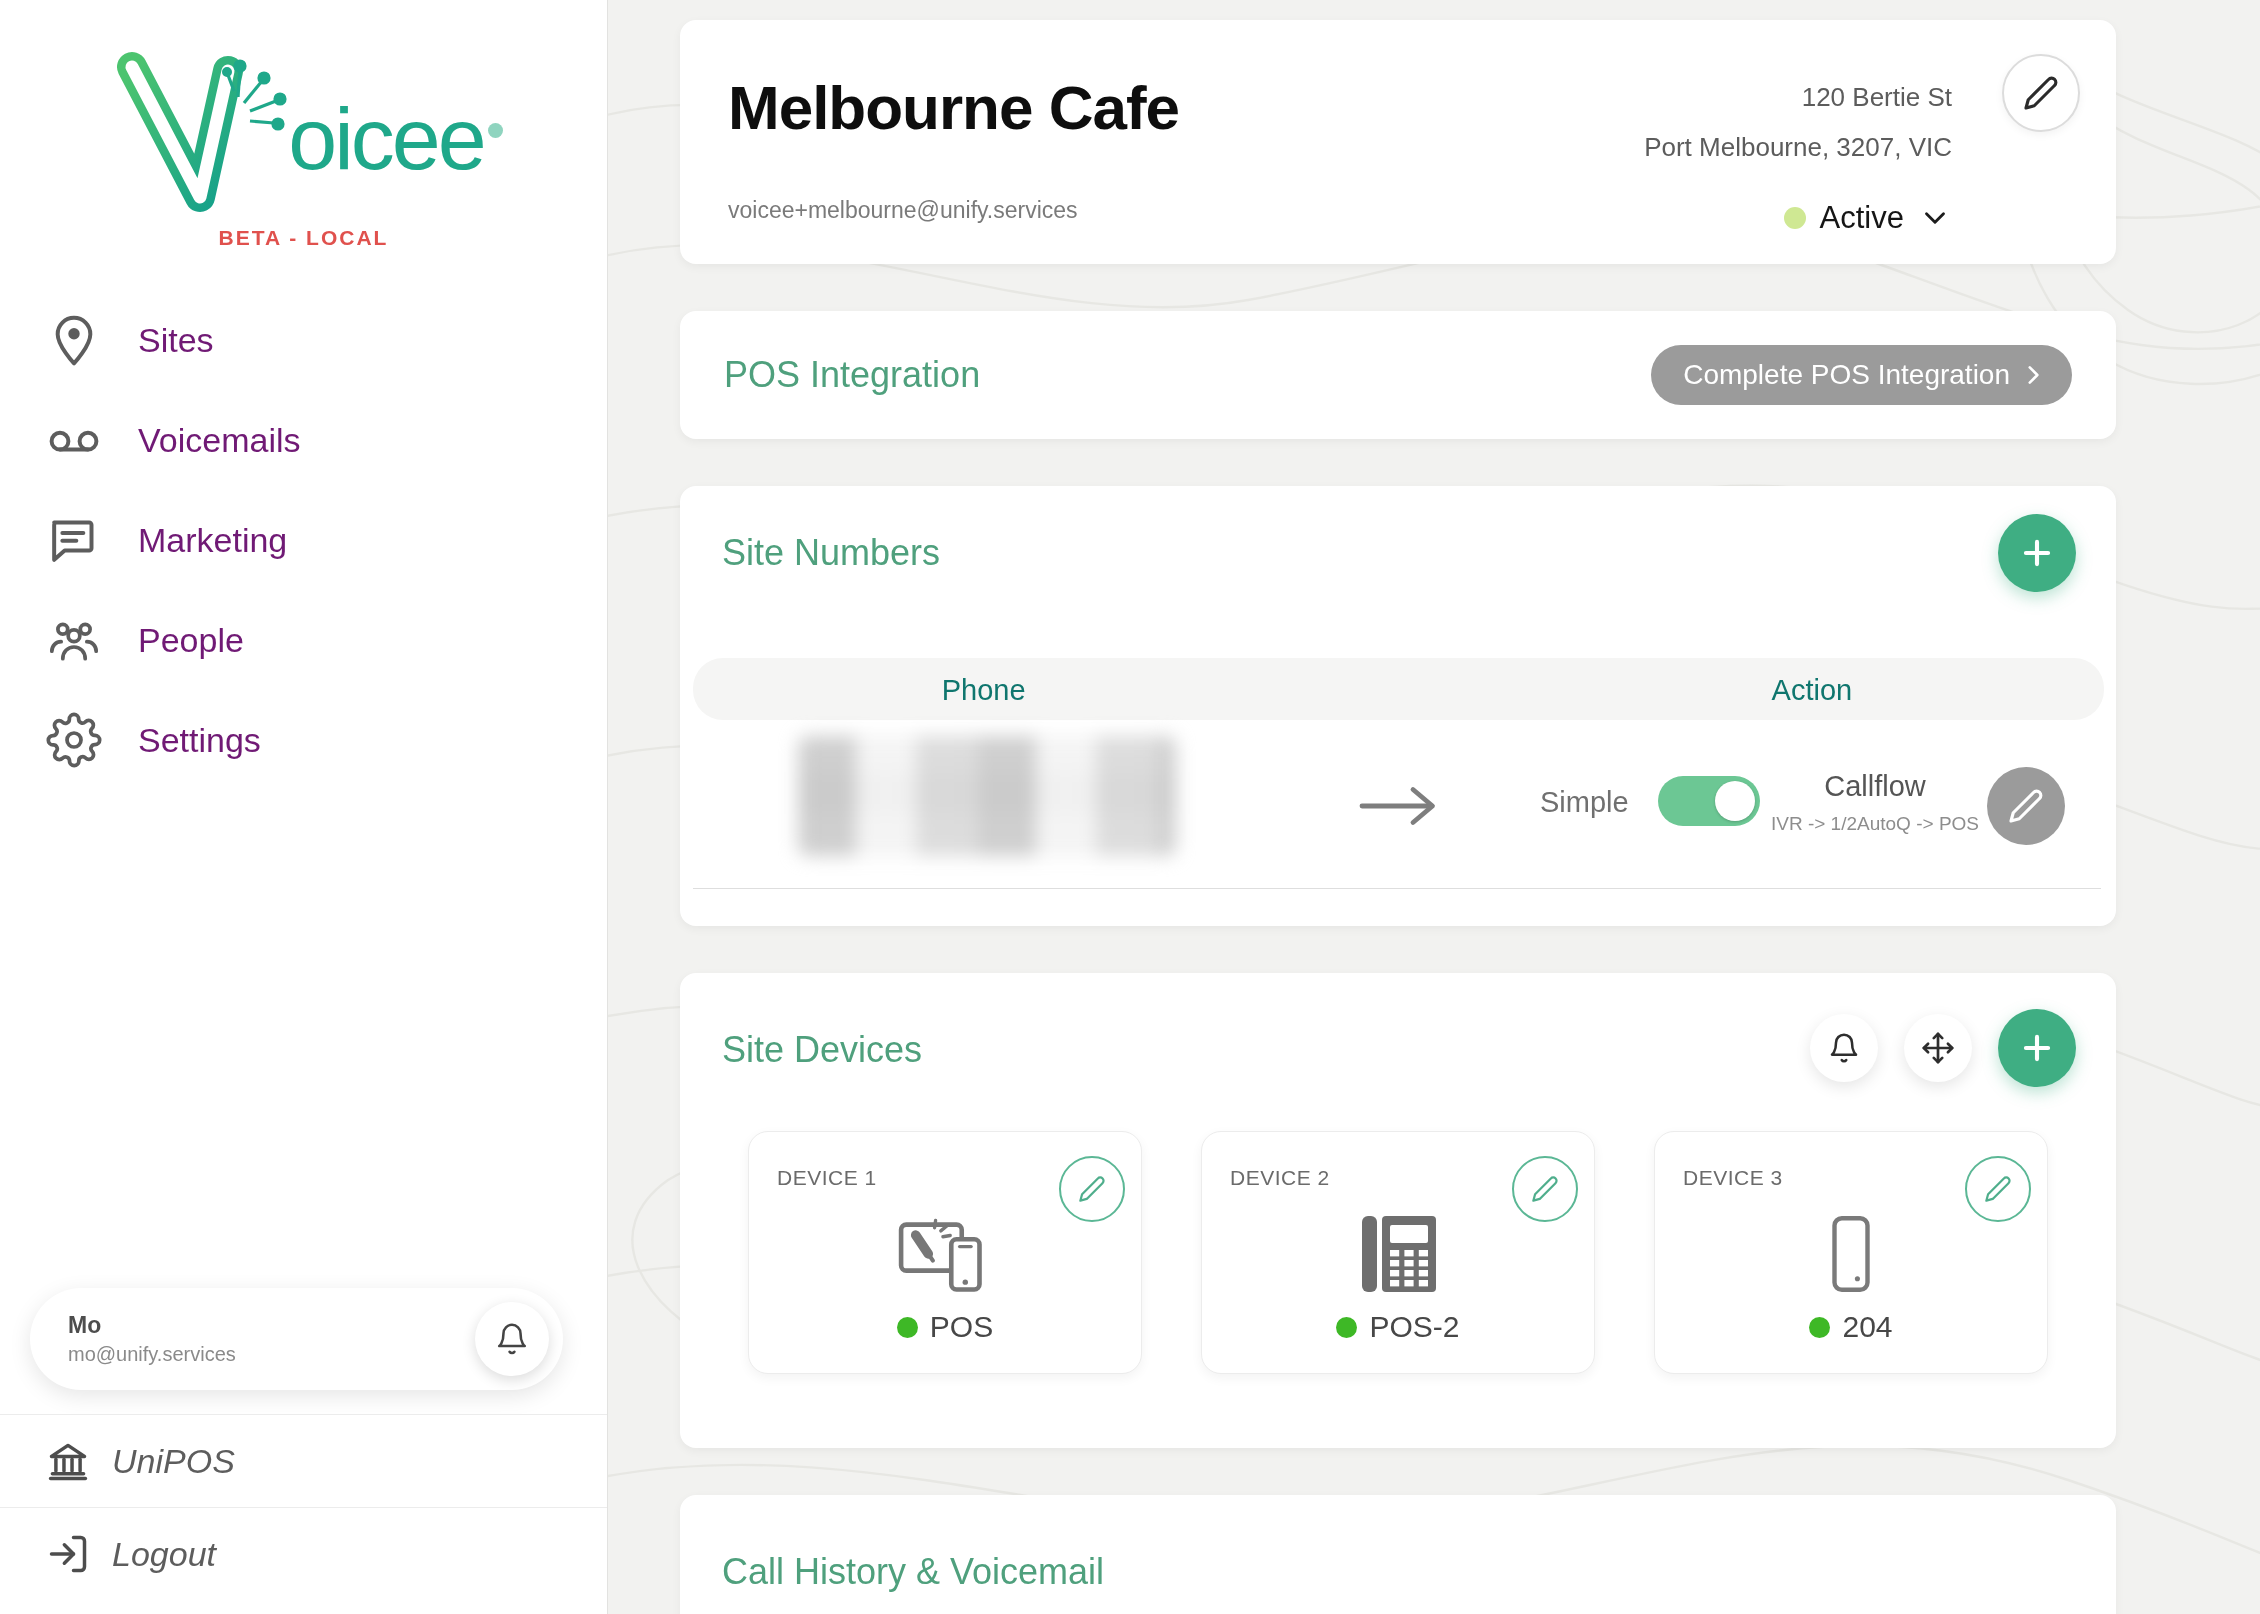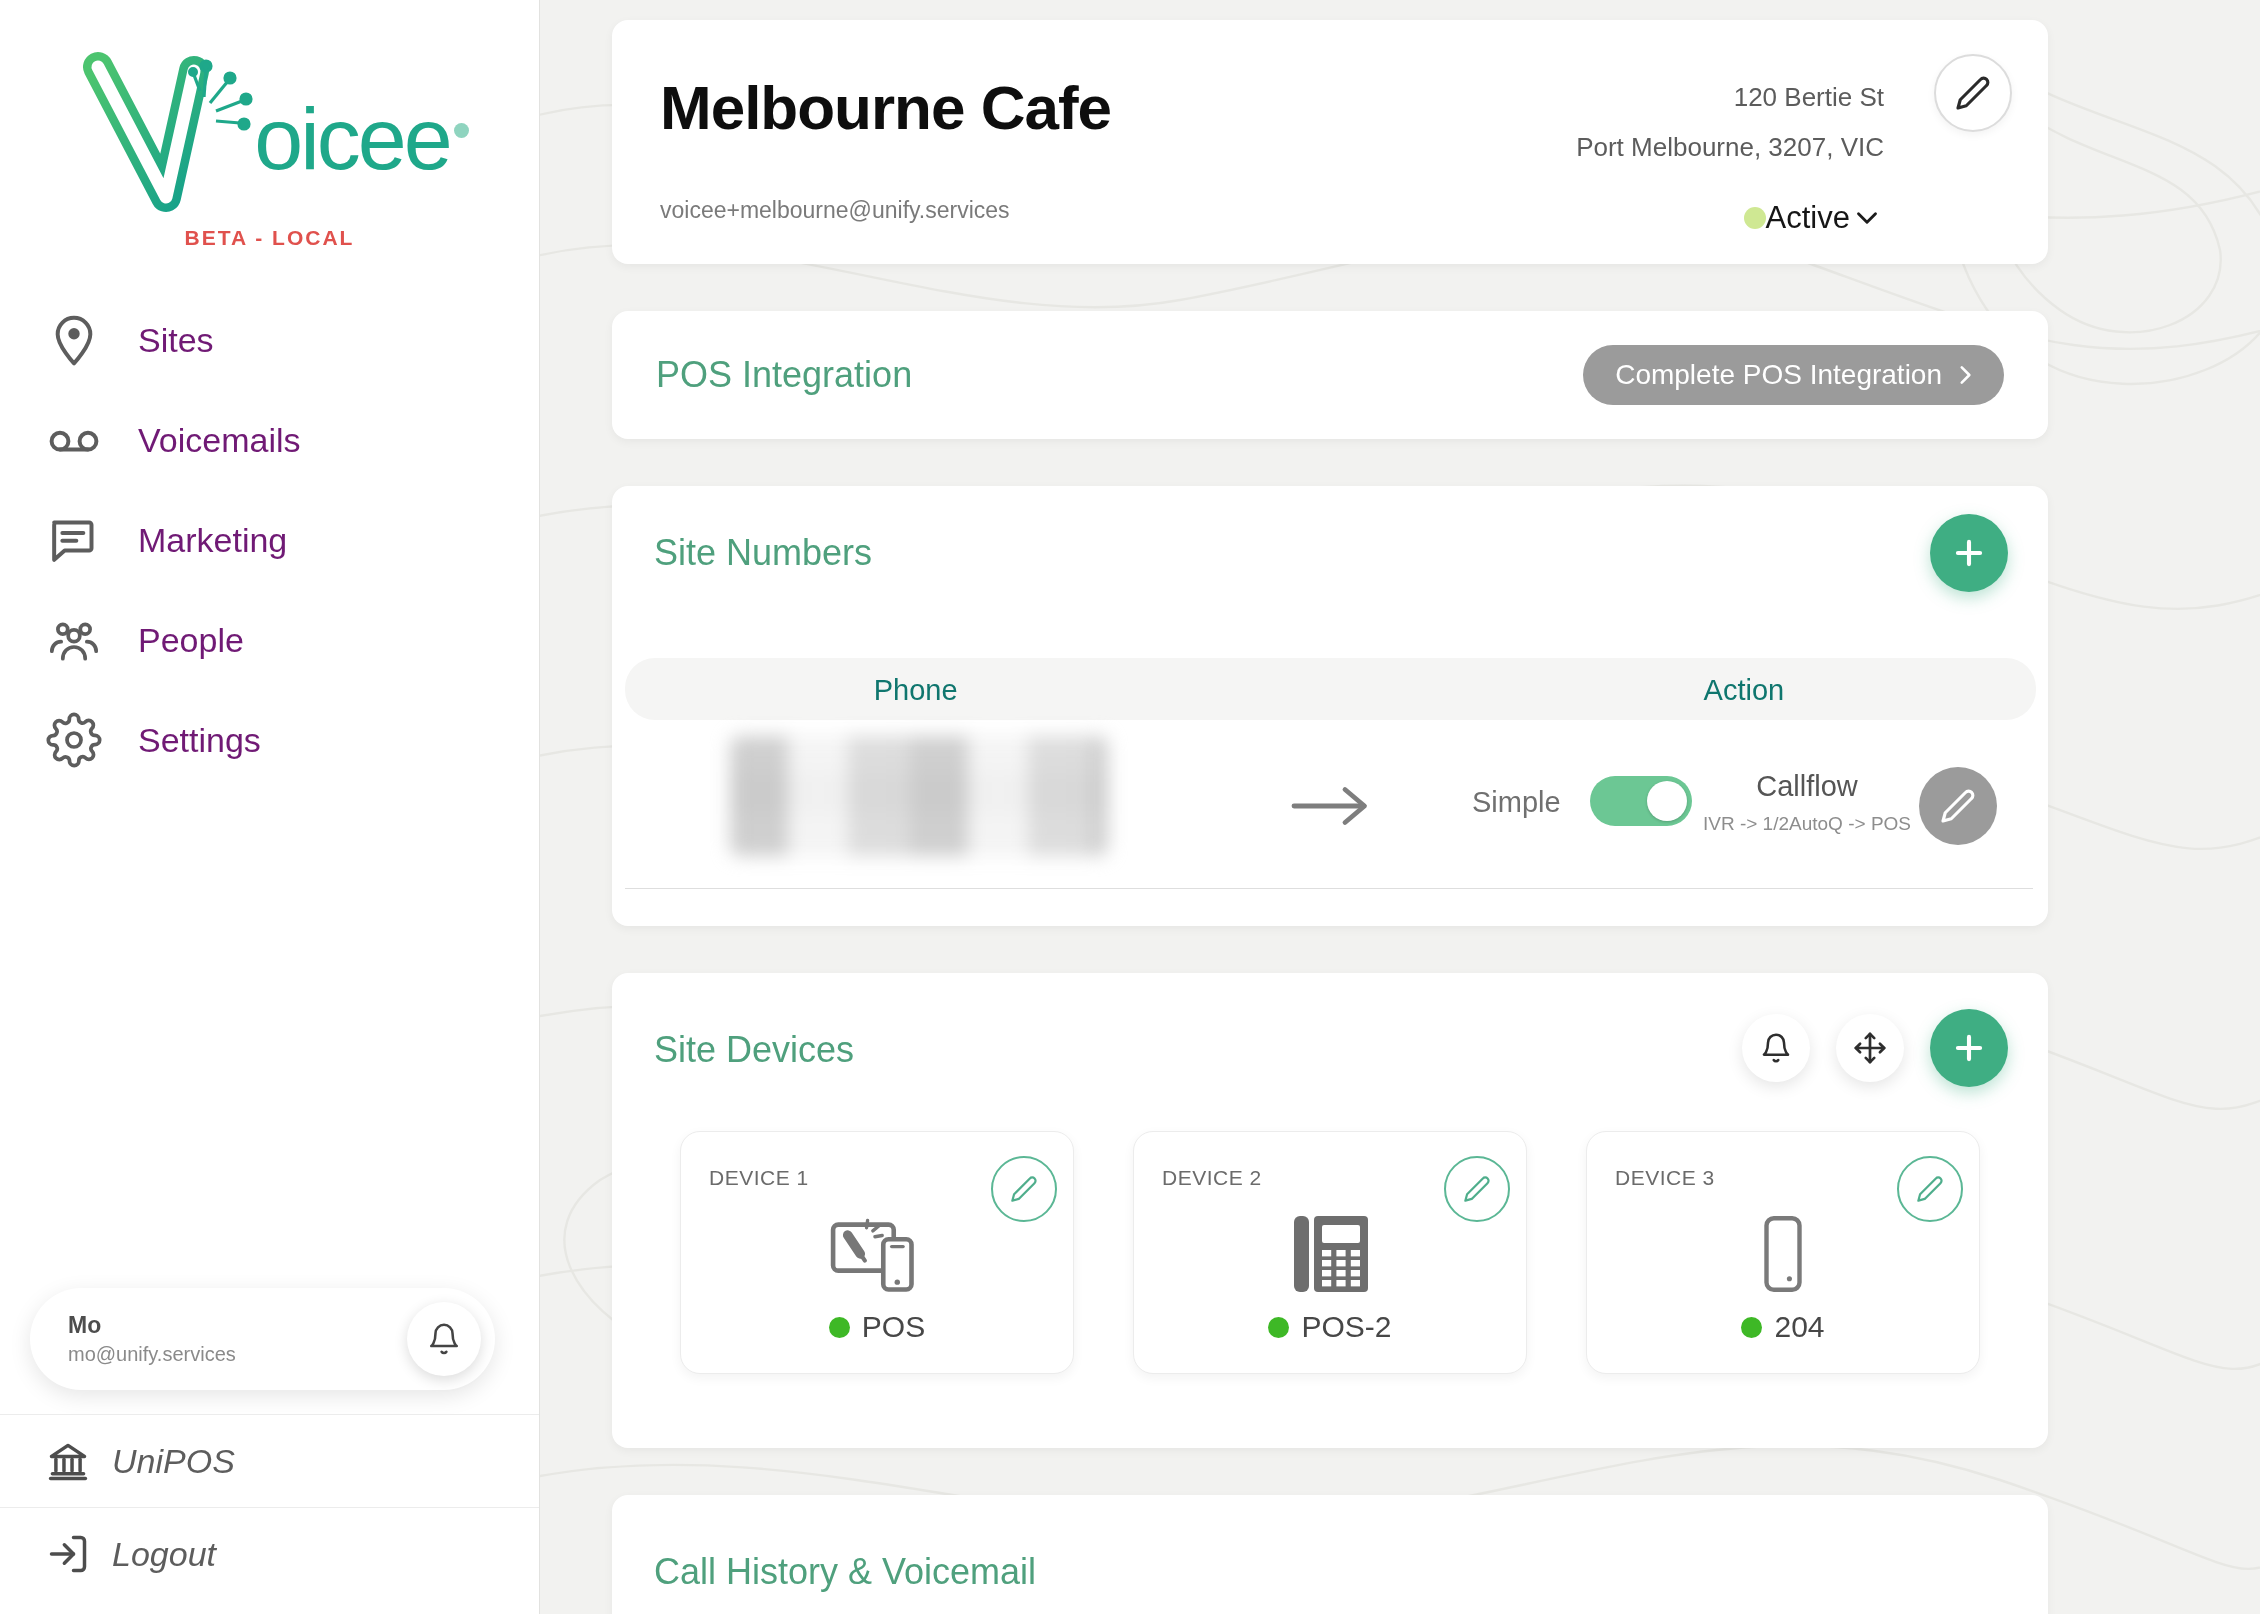--- a/index.html
+++ b/index.html
@@ -7,21 +7,21 @@
   body {
     font-family:"Liberation Sans","DejaVu Sans",sans-serif;
     background:#f2f2f0;
     color:#333;
   }
   .app { position:relative; width:2260px; height:1614px; display:flex; }
 
   
   .sidebar {
     position:relative; z-index:5;
-    width:540px; height:100%;
+    width:608px; height:100%;
     background:#ffffff;
     border-right:1px solid #e2e2e0;
     display:flex; flex-direction:column;
   }
   .logo { margin-top:50px; display:flex; align-items:center; justify-content:center; height:160px; cursor:pointer; }
   .logo-text { font-size:88px; font-weight:500; color:#1fa88a; letter-spacing:-3px; line-height:1; margin-left:-6px; margin-top:18px; }
   .logo-dot { display:inline-block; width:15px; height:15px; border-radius:50%; background:#8fd4bf; margin-left:4px; }
   .beta { margin-top:16px; text-align:center; color:#e0514d; font-size:21px; font-weight:bold; letter-spacing:2px; }
 
   .nav { margin-top:62px; display:flex; flex-direction:column; gap:44px; padding-left:46px; }
@@ -61,21 +61,21 @@
   .card + .card { margin-top:47px; }
   .green-heading { font-size:36px; color:#4fa07d; font-weight:500; }
 
   
   .header-card { height:244px; padding:52px 48px 40px 48px; display:flex; justify-content:space-between; }
   .site-title { font-size:62px; font-weight:600; color:#0e0e0e; letter-spacing:-1px; }
   .site-email { font-size:23px; color:#7a7a7a; margin-top:54px; }
   .header-right { text-align:right; padding-right:116px; padding-top:12px; }
   .addr { font-size:26px; color:#5c5c5c; line-height:1; }
   .addr + .addr { margin-top:24px; }
-  .status-row { margin-top:40px; display:flex; align-items:center; justify-content:flex-end; cursor:pointer; }
+  .status-row { margin-top:40px; display:flex; align-items:center; justify-content:flex-end; gap:14px; cursor:pointer; }
   .status-dot { width:22px; height:22px; border-radius:50%; background:#cfe893; }
   .status-text { font-size:31px; color:#161616; font-weight:500; }
   .circle-btn {
     border:none; border-radius:50%; display:flex; align-items:center; justify-content:center; cursor:pointer;
   }
   .edit-header-btn {
     position:absolute; top:34px; right:36px; width:78px; height:78px;
     background:#fff; border:2px solid #dcdcdc; box-shadow:0 3px 8px rgba(0,0,0,.05);
   }
 

